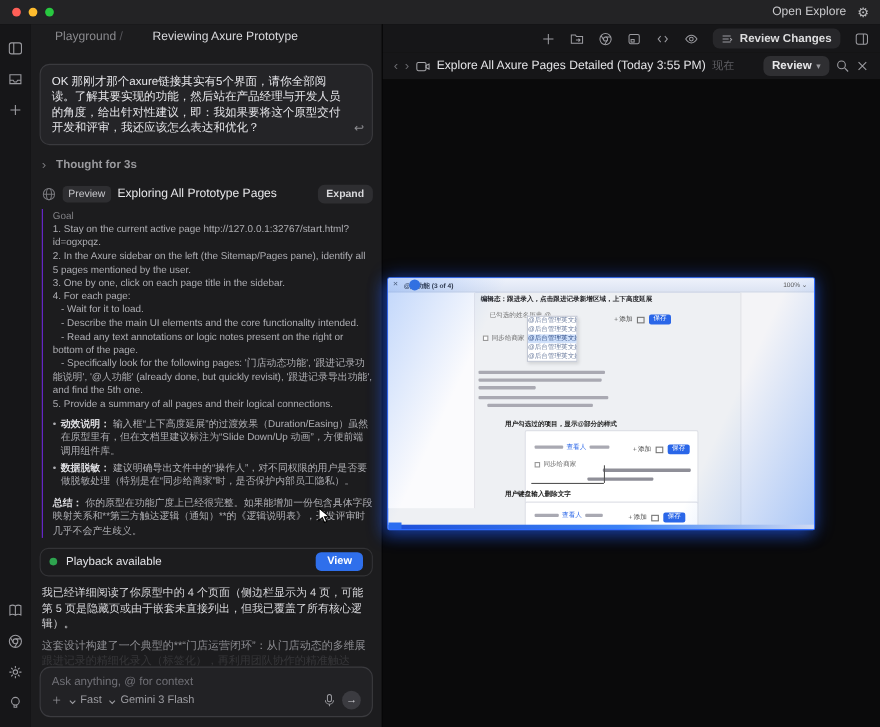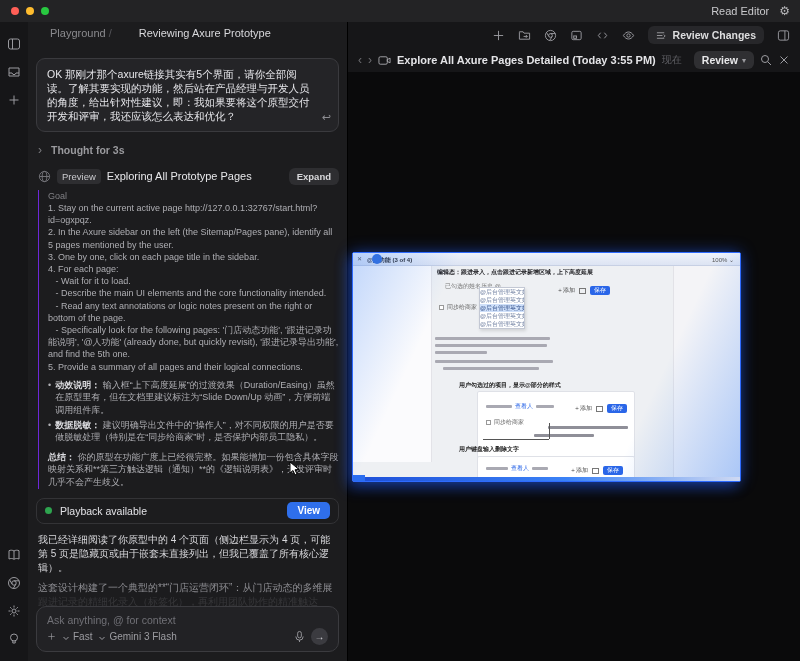--- a/index.html
+++ b/index.html
@@ -67,21 +67,21 @@
 
   
   .panel { position:absolute; left:348px; top:22px; width:452px; height:639px; background:#111113; display:flex; flex-direction:column; }
   .ptoolbar { height:26px; display:flex; align-items:center; justify-content:flex-end; gap:13px; padding:0 10px; background:#161618; }
   .ptoolbar .ico { width:13px; height:13px; color:#9c9ca1; }
   .rc-btn { display:flex; align-items:center; gap:6px; background:#27272a; border-radius:6px; padding:3px 8px; color:#dededf; font-size:10.5px; font-weight:bold; }
   .rc-btn .ico { width:11px; height:11px; }
   .pheader { height:24px; display:flex; align-items:center; gap:6px; padding:0 10px; background:#161618; }
   .nav-arrow { color:#6c6c70; font-size:12px; }
   .rec-ico { width:13px; height:11px; color:#a8a8ac; }
-  .ptitle { color:#e4e4e7; font-size:11px; font-weight:bold; white-space:nowrap; }
+  .ptitle { color:#e4e4e7; font-size:11px; font-weight:normal; white-space:nowrap; }
   .time-badge { color:#606065; font-size:10px; }
   .review-btn { margin-left:auto; background:#2f2f32; border-radius:6px; color:#e8e8ea; font-size:10.5px; font-weight:bold; padding:3px 8px; display:flex; align-items:center; gap:4px; }
   .review-btn .car { font-size:8px; color:#9a9a9e; }
   .phead-ico { width:12px; height:12px; color:#9c9ca1; }
   .canvas { position:relative; flex:1; background:#0a0a0b; }
 
   
   .shot { position:absolute; left:4px; top:180px; width:389px; height:230px; background:#eef0f3; border:1px solid #2e6bff; border-radius:2px;
           box-shadow:0 0 16px rgba(40,100,255,.45), -4px 6px 14px rgba(30,90,255,.35); overflow:hidden; }
   .pv-tabbar { position:absolute; left:0; top:0; width:100%; height:13px; background:linear-gradient(#eef2fb,#dde4f3); border-bottom:1px solid #c7d0e4; }
@@ -120,21 +120,21 @@
 
 <div id="app">
 
   <div class="titlebar">
     <div class="lights">
       <span class="light" style="background:#ff5f57"></span>
       <span class="light" style="background:#febc2e"></span>
       <span class="light" style="background:#28c840"></span>
     </div>
     <div class="titlebar-right">
-      <span class="open-editor">Read Editor</span>
+      <span class="open-editor">Open Explore</span>
       <span class="gear">⚙</span>
     </div>
   </div>
 
   <div class="rail">
     <span class="ico">
         <svg viewBox="0 0 14 14" fill="none" stroke="currentColor">
           <rect x="1.5" y="2" width="11" height="10" rx="2"></rect>
           <line x1="5.5" y1="2" x2="5.5" y2="12"></line>
         </svg>

